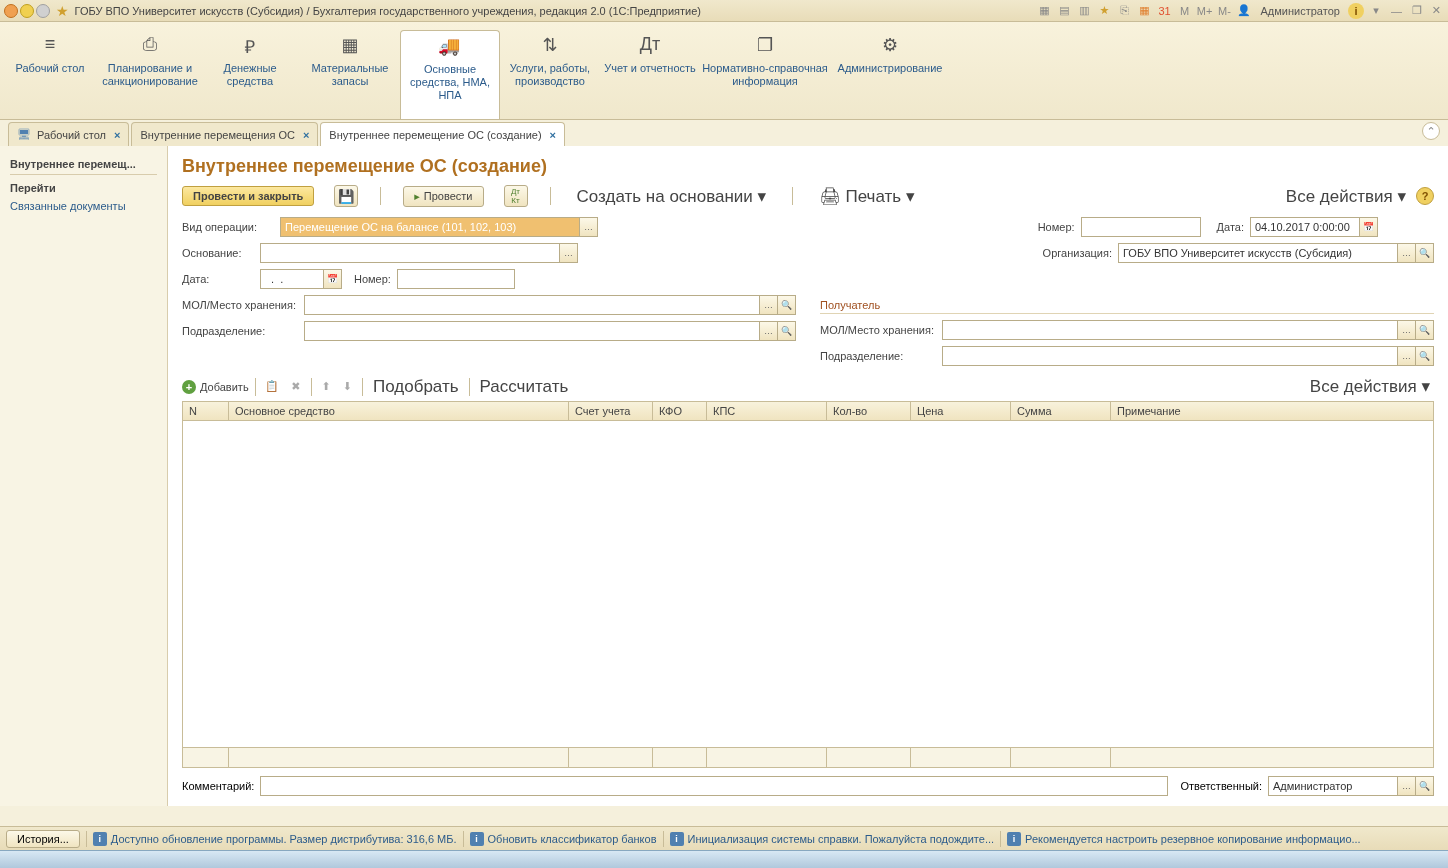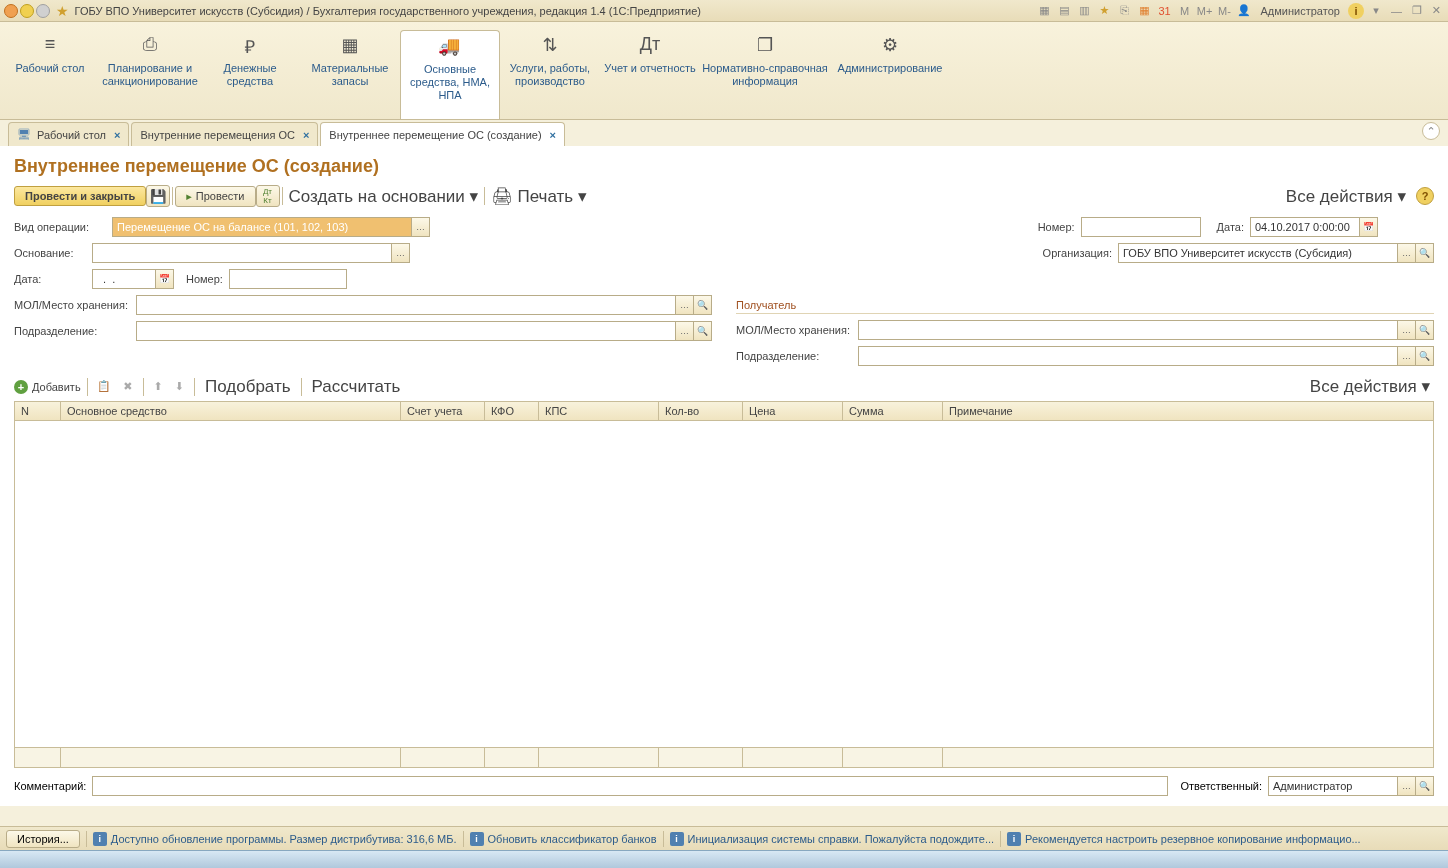--- a/index.html
+++ b/index.html
@@ -40,21 +40,21 @@
 
 .sidebar { width: 168px; background: #f8f4e4; border-right: 1px solid #d8ccac; padding: 8px 10px; }
 .sidebar .sbtitle { font-weight: bold; color: #444; padding: 4px 0; border-bottom: 1px solid #d8ccac; margin-bottom: 4px; font-size: 11px; }
 .sidebar .sblink { color: #2b5b8b; padding: 3px 0; cursor: pointer; font-size: 11px; }
 
 
 .mainpanel { flex: 1; padding: 10px 14px; overflow: hidden; display: flex; flex-direction: column; }
 .mainpanel h1 { color: #b07020; font-size: 18px; font-weight: bold; margin-bottom: 8px; }
 
 
-.toolbar { display: flex; align-items: center; gap: 0; margin-bottom: 10px; }
+.toolbar { display: flex; align-items: center; gap: 20px; margin-bottom: 10px; }
 .btn { padding: 3px 10px; border: 1px solid #b8ac88; background: linear-gradient(#fcf8e8, #f0e4c0); border-radius: 3px; cursor: pointer; font-size: 11px; color: #444; display: inline-flex; align-items: center; gap: 4px; }
 .btn.primary { background: linear-gradient(#fce8a0, #f0d060); border-color: #c0a040; font-weight: bold; }
 .iconbtn { width: 24px; height: 22px; border: 1px solid #b8ac88; background: linear-gradient(#fcf8e8, #f0e4c0); border-radius: 3px; cursor: pointer; display: inline-flex; align-items: center; justify-content: center; color: #5080b0; }
 .iconbtn.grn { color: #508030; }
 .sep { width: 1px; height: 18px; background: #c8bc98; margin: 0 2px; }
 .linkbtn { color: #444; cursor: pointer; font-size: 17px; padding: 0 4px; }
 .toolbar .right { margin-left: auto; display: flex; align-items: center; gap: 6px; }
 .help-icon { width: 18px; height: 18px; border-radius: 50%; background: #f0d060; border: 1px solid #c0a040; color: #805000; display: inline-flex; align-items: center; justify-content: center; font-weight: bold; }
 
 
@@ -104,21 +104,21 @@
 </head>
 <body>
 
 <div class="titlebar">
   <div class="wbtns">
     <div class="wbtn orange"></div>
     <div class="wbtn yellow"></div>
     <div class="wbtn gray"></div>
   </div>
   <span class="star">★</span>
-  <span class="title">ГОБУ ВПО Университет искусств (Субсидия) / Бухгалтерия государственного учреждения, редакция 1.4  (1С:Предприятие)</span>
+  <span class="title">ГОБУ ВПО Университет искусств (Субсидия) / Бухгалтерия государственного учреждения, редакция 2.0  (1С:Предприятие)</span>
   <div class="ticons">
     <span class="ticon">▦</span>
     <span class="ticon">▤</span>
     <span class="ticon">▥</span>
     <span class="ticon" style="color:#d0a030">★</span>
     <span class="ticon">⎘</span>
     <span class="ticon" style="color:#e08030">▦</span>
     <span class="ticon" style="color:#e05030">31</span>
     <span class="ticon">M</span>
     <span class="ticon">M+</span>
@@ -184,20 +184,25 @@
   </div>
   <div class="tab active">
     <span>Внутреннее перемещение ОС (создание)</span>
     <span class="close">×</span>
   </div>
   <div class="collapse-btn">⌃</div>
 </div>
 
 <div class="content">
 
+  <div class="sidebar">
+    <div class="sbtitle">Внутреннее перемещ...</div>
+    <div class="sblink" style="font-weight:bold;color:#444">Перейти</div>
+    <div class="sblink">Связанные документы</div>
+  </div>
 
   <div class="mainpanel">
     <h1>Внутреннее перемещение ОС (создание)</h1>
 
     <div class="toolbar">
       <button class="btn primary">Провести и закрыть</button>
       <button class="iconbtn">💾</button>
       <div class="sep"></div>
       <button class="btn">
           <span style="color:#508030">▸</span>

